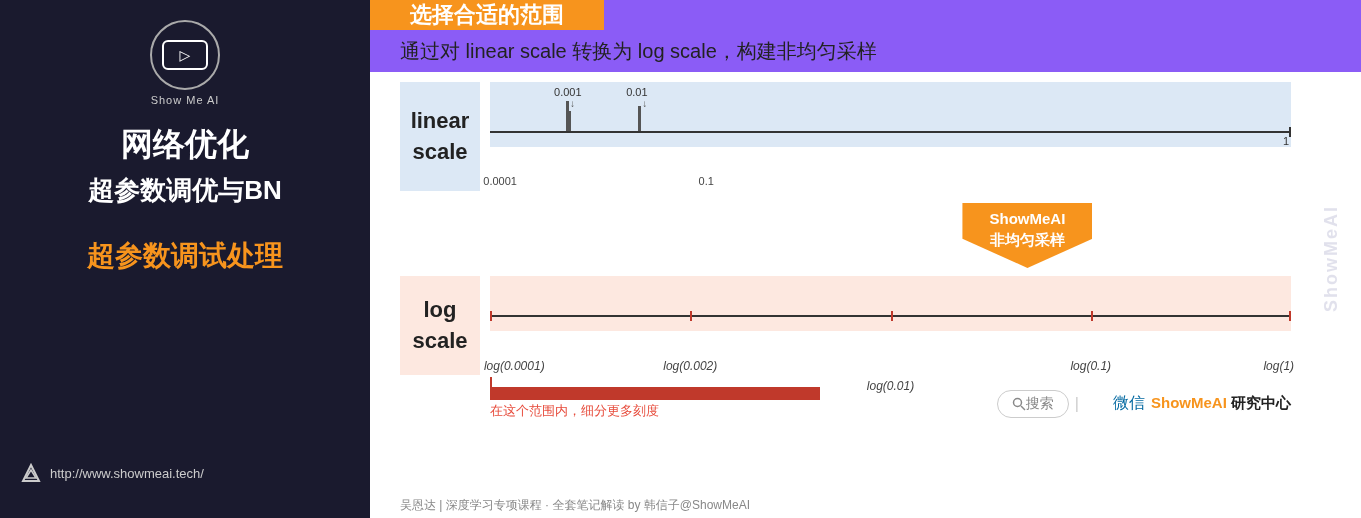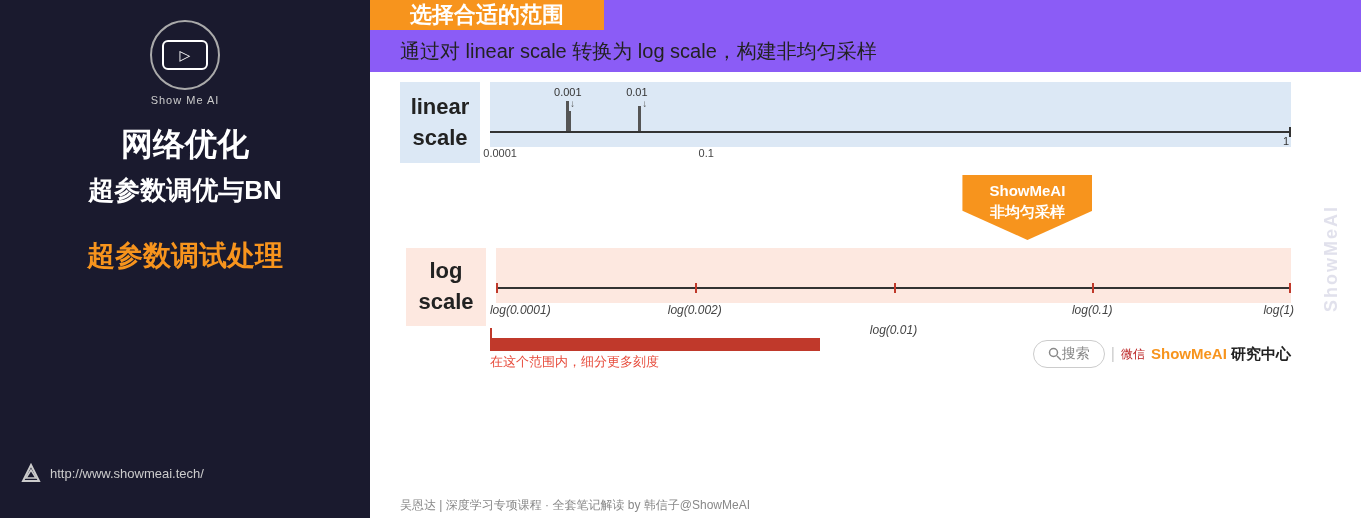--- a/index.html
+++ b/index.html
@@ -204,28 +204,28 @@
       align-items: center;
       justify-content: center;
       background: #dce8f5;
       padding: 8px 4px;
       line-height: 1.4;
       text-align: center;
     }
 
     .scale-label.log {
       background: #fde8e0;
-      margin-left: 6px;
     }
 
     .scale-chart-area {
       flex: 1;
       display: flex;
       flex-direction: column;
       padding-left: 10px;
+      gap: 28px;
     }
 
     
     .linear-chart {
       background: #dce8f5;
       height: 70px;
       position: relative;
       display: flex;
       flex-direction: column;
       justify-content: flex-end;
@@ -391,21 +391,21 @@
 
       <div style="display:flex; align-items:center; gap:6px; margin-left:20px;">
         <div class="search-bar">
           <svg width="14" height="14" viewBox="0 0 14 14">
             <circle cx="5.5" cy="5.5" r="4" fill="none" stroke="#888" stroke-width="1.5"></circle>
             <line x1="9" y1="9" x2="13" y2="13" stroke="#888" stroke-width="1.5"></line>
           </svg>
           <span style="color:#888; font-size:14px;">搜索</span>
         </div>
         <span style="color:#ccc; font-size:16px;">|</span>
-        <span style="color:#b91c1c; font-size:12px;">微信</span>
+        <span style="color:#0369a1; font-size:16px;margin-left:28px;">微信</span>
         <span style="font-size:15px; font-weight:bold; color:#222;">
           <span style="color:#f7941d;">ShowMeAI</span>
           <span> 研究中心</span>
         </span>
       </div>
     </div>
 
   </div>
 
   <div class="footer">

